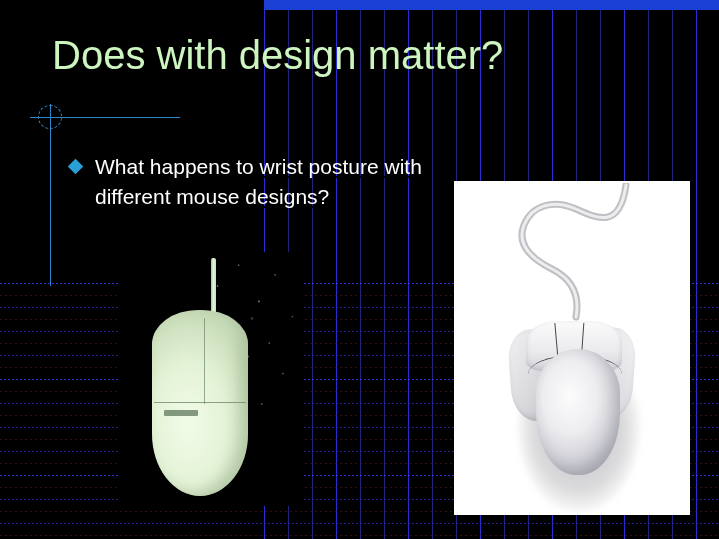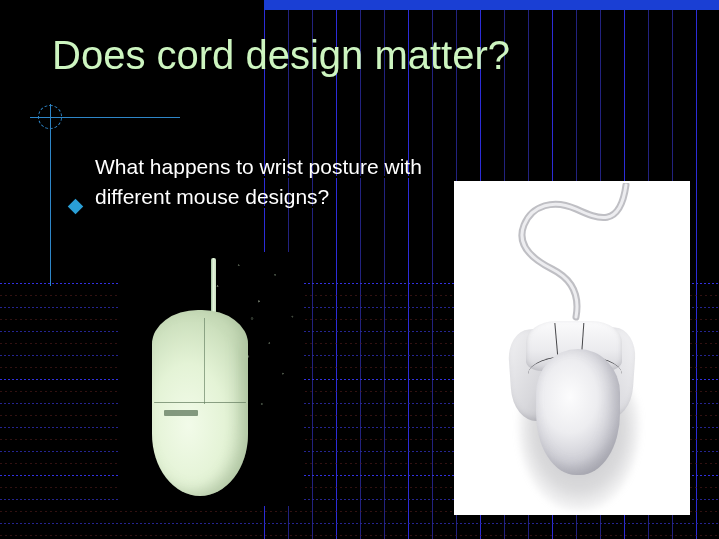--- a/index.html
+++ b/index.html
@@ -141,21 +141,21 @@
     box-sizing: border-box;
   }
 
   
   .bullet-row {
     position: absolute;
     left: 70px;
     top: 152px;
     width: 360px;
     display: flex;
-    align-items: flex-end;
+    align-items: flex-start;
     text-decoration: underline;
   }
   .bullet-diamond {
     width: 11px;
     height: 11px;
     background: #2a9fd6;
     transform: rotate(45deg);
     margin-top: 9px;
     margin-right: 14px;
     flex: none;
@@ -349,21 +349,21 @@
   <div class="grid-layer">
     <div class="grid-vert-fine"></div>
     <div class="grid-vert-bold"></div>
     <div class="grid-horiz"></div>
     <div class="grid-horiz-bold"></div>
     <div class="grid-horiz-faint"></div>
   </div>
 
   <div class="top-bar"></div>
 
-  <div class="title">Does cord design matter?</div>
+  <div class="title">Does with design matter?</div>
 
   <div class="deco-hline"></div>
   <div class="deco-vline"></div>
   <div class="deco-circle"></div>
 
   <div class="bullet-row">
     <div class="bullet-diamond"></div>
     <div class="bullet-text">What happens to wrist posture with different mouse designs?</div>
   </div>
 

